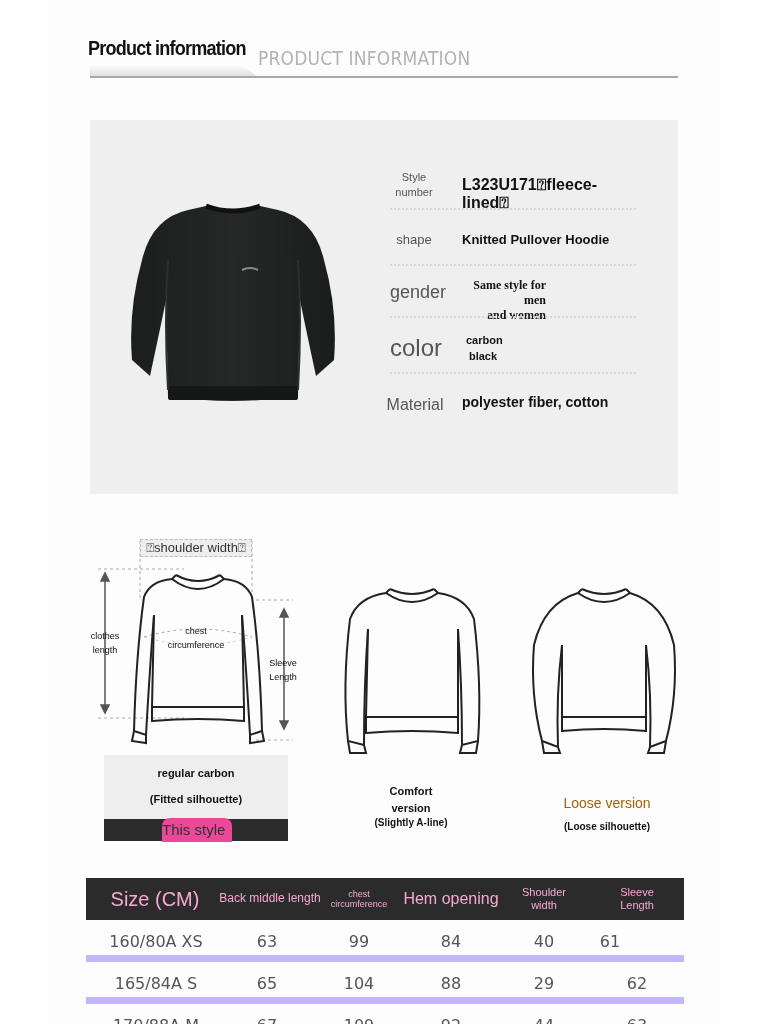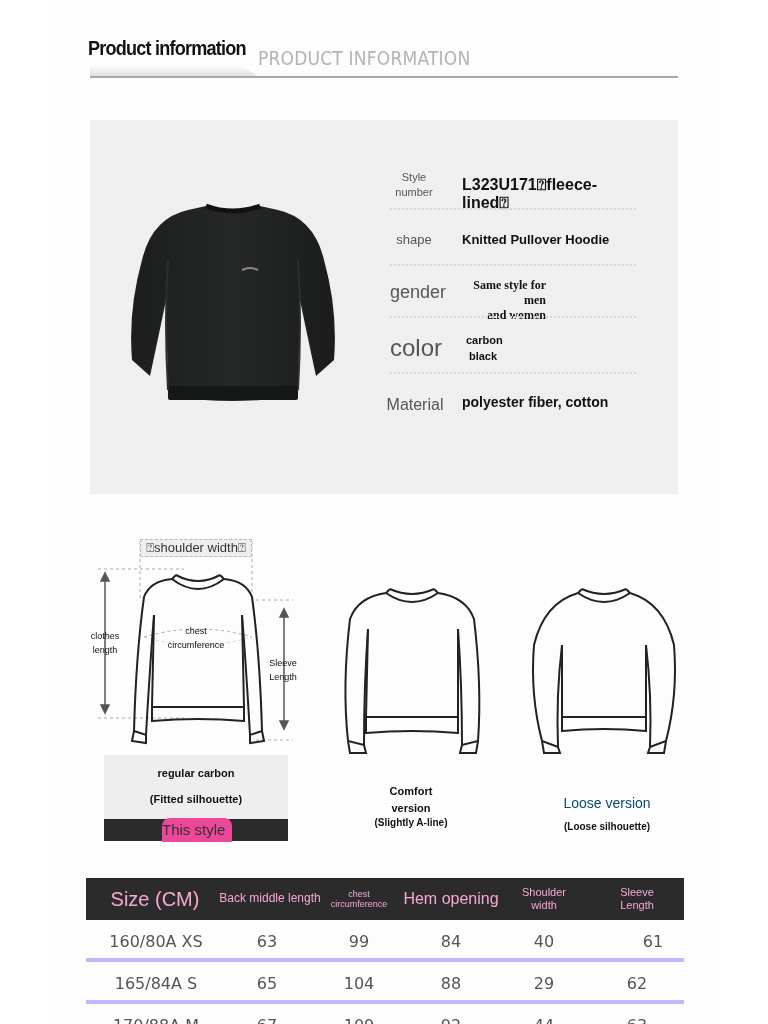--- a/index.html
+++ b/index.html
@@ -30,21 +30,21 @@
   .diag-fig { position: absolute; }
   .tag { position: absolute; font-family: "Liberation Sans", sans-serif; color: #111; text-align: center; }
   .fitbox { position: absolute; left: 16px; top: 220px; width: 184px; height: 86px; background: #eeeeee; }
   .fitbar { position: absolute; left: 0; bottom: 0; width: 184px; height: 22px; background: #2b2b2b; }
   .fitbar-label { position: absolute; left: 58px; bottom: -1px; height: 24px; width: 70px; background: #ec4899; border-radius: 8px 8px 0 0; font-size: 15px; color: #333; line-height: 24px; font-family: "Liberation Sans", sans-serif; }
 
   
   .table { position: absolute; left: 86px; top: 878px; width: 598px; }
   .thead { position: relative; height: 42px; background: #2b2b2b; color: #f9a8d4; }
   .th { position: absolute; top: 0; height: 42px; display: flex; align-items: center; justify-content: center; text-align: center; font-family: "Liberation Sans", sans-serif; line-height: 1.15; }
-  .trow { position: relative; height: 42px; border-bottom: 4px solid #c4b5fd; }
+  .trow { position: relative; height: 42px; border-bottom: 7px solid #c4b5fd; }
   .td { position: absolute; top: 0; height: 42px; display: flex; align-items: center; justify-content: center; font-family: "DejaVu Sans", sans-serif; font-size: 16px; color: #555; }
 </style>
 </head>
 <body>
 
 <div class="page"></div>
 
 <div class="hdr">
   <div class="hdr-shade"></div>
   <div class="hdr-title">Product information</div>
@@ -193,21 +193,21 @@
       <path d="M54 4 L50 8 M98 4 L102 8"></path>
       <path d="M50 8 Q16 18 6 60 Q2 110 14 156 L30 162 Q28 110 34 60"></path>
       <path d="M102 8 Q136 18 146 60 Q150 110 138 156 L122 162 Q124 110 118 60"></path>
       <path d="M34 60 L34 132 L118 132 L118 60"></path>
       <path d="M34 132 L34 146 Q76 142 118 146 L118 132"></path>
       <path d="M14 156 L16 168 L32 168 L30 162"></path>
       <path d="M138 156 L136 168 L120 168 L122 162"></path>
     </g>
   </svg>
   <div class="tag" style="left:460px; top:256px; width:118px; line-height:24px;">
-    <div style="font-size:14px; color:#0c4a6e; font-weight:normal;">Loose version</div>
+    <div style="font-size:14px; color:#a16207; font-weight:normal;">Loose version</div>
     <div style="font-size:10px; font-weight:bold;">(Loose silhouette)</div>
   </div>
 </div>
 
 <div class="table">
   <div class="thead">
     <div class="th" style="left:0; width:138px; font-size:20px;">Size (CM)</div>
     <div class="th" style="left:130px; width:108px; font-size:12px;">Back middle length</div>
     <div class="th" style="left:236px; width:74px; font-size:9px; flex-direction:column;">
       <div>chest</div>
@@ -223,21 +223,21 @@
       <div>Length</div>
     </div>
   </div>
 
   <div class="trow">
     <div class="td" style="left:0; width:140px;">160/80A XS</div>
     <div class="td" style="left:146px; width:70px;">63</div>
     <div class="td" style="left:238px; width:70px;">99</div>
     <div class="td" style="left:330px; width:70px;">84</div>
     <div class="td" style="left:423px; width:70px;">40</div>
-    <div class="td" style="left:532px; width:70px;">61</div>
+    <div class="td" style="left:489px; width:70px;">61</div>
   </div>
   <div class="trow">
     <div class="td" style="left:0; width:140px;">165/84A S</div>
     <div class="td" style="left:146px; width:70px;">65</div>
     <div class="td" style="left:238px; width:70px;">104</div>
     <div class="td" style="left:330px; width:70px;">88</div>
     <div class="td" style="left:423px; width:70px;">29</div>
     <div class="td" style="left:516px; width:70px;">62</div>
   </div>
   <div class="trow" style="border-bottom:none;">

